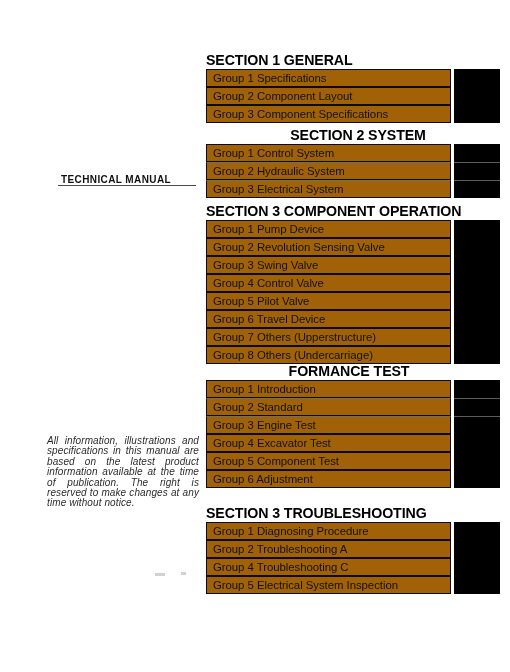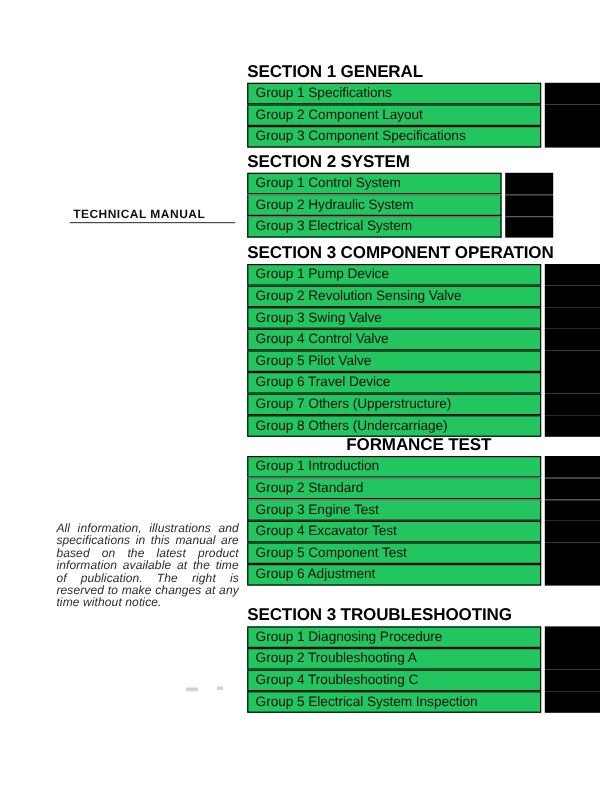--- a/index.html
+++ b/index.html
@@ -101,21 +101,21 @@
     position: relative;
     height: 18px;
     display: flex;
     align-items: stretch;
   }
 
   .group-label-cell {
     width: 245px;
     box-sizing: border-box;
     border: 1.4px solid #0b0b0b;
-    background: #22c55e;
+    background: #a16207;
     display: flex;
     align-items: center;
     padding-left: 6px;
     font-size: 11.4px;
     letter-spacing: -0.05px;
     color: #111;
   }
 
   .group-tab-cell {
     width: 46px;
@@ -153,21 +153,21 @@
         <div class="group-row">
           <div class="group-label-cell">Group 2 Component Layout</div>
           <div class="group-tab-cell"></div>
         </div>
         <div class="group-row">
           <div class="group-label-cell">Group 3 Component Specifications</div>
           <div class="group-tab-cell"></div>
         </div>
       </div>
     </div>
-    <div style="position: absolute; left: 0px; top: 127px; width: 255px;">
+    <div style="position: absolute; left: 0px; top: 127px; width: 304px; text-align: center;">
       <div class="section-heading"><span>SECTION 2 SYSTEM</span></div>
       <div class="group-table">
         <div class="group-row">
           <div class="group-label-cell">Group 1 Control System</div>
           <div class="group-tab-cell"></div>
         </div>
         <div class="group-row greyline">
           <div class="group-label-cell">Group 2 Hydraulic System</div>
           <div class="group-tab-cell"></div>
         </div>

